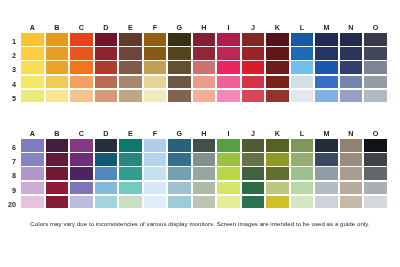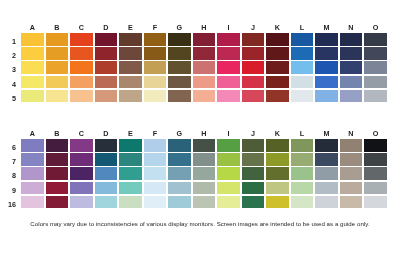--- a/index.html
+++ b/index.html
@@ -226,21 +226,21 @@
           <div class="swatch" style="background: rgb(185, 190, 198);"></div>
         </div>
       </div>
   </div>
 
   <div class="row-numbers" id="bottom-row-numbers">
     <div class="row-num">6</div>
     <div class="row-num">7</div>
     <div class="row-num">8</div>
     <div class="row-num">9</div>
-    <div class="row-num">16</div>
+    <div class="row-num">20</div>
   </div>
 
   <div class="grid-block" id="bottom-block">
     <div class="col-header">
       <div class="col-letter">A</div>
       <div class="col-letter">B</div>
       <div class="col-letter">C</div>
       <div class="col-letter">D</div>
       <div class="col-letter">E</div>
       <div class="col-letter">F</div>

